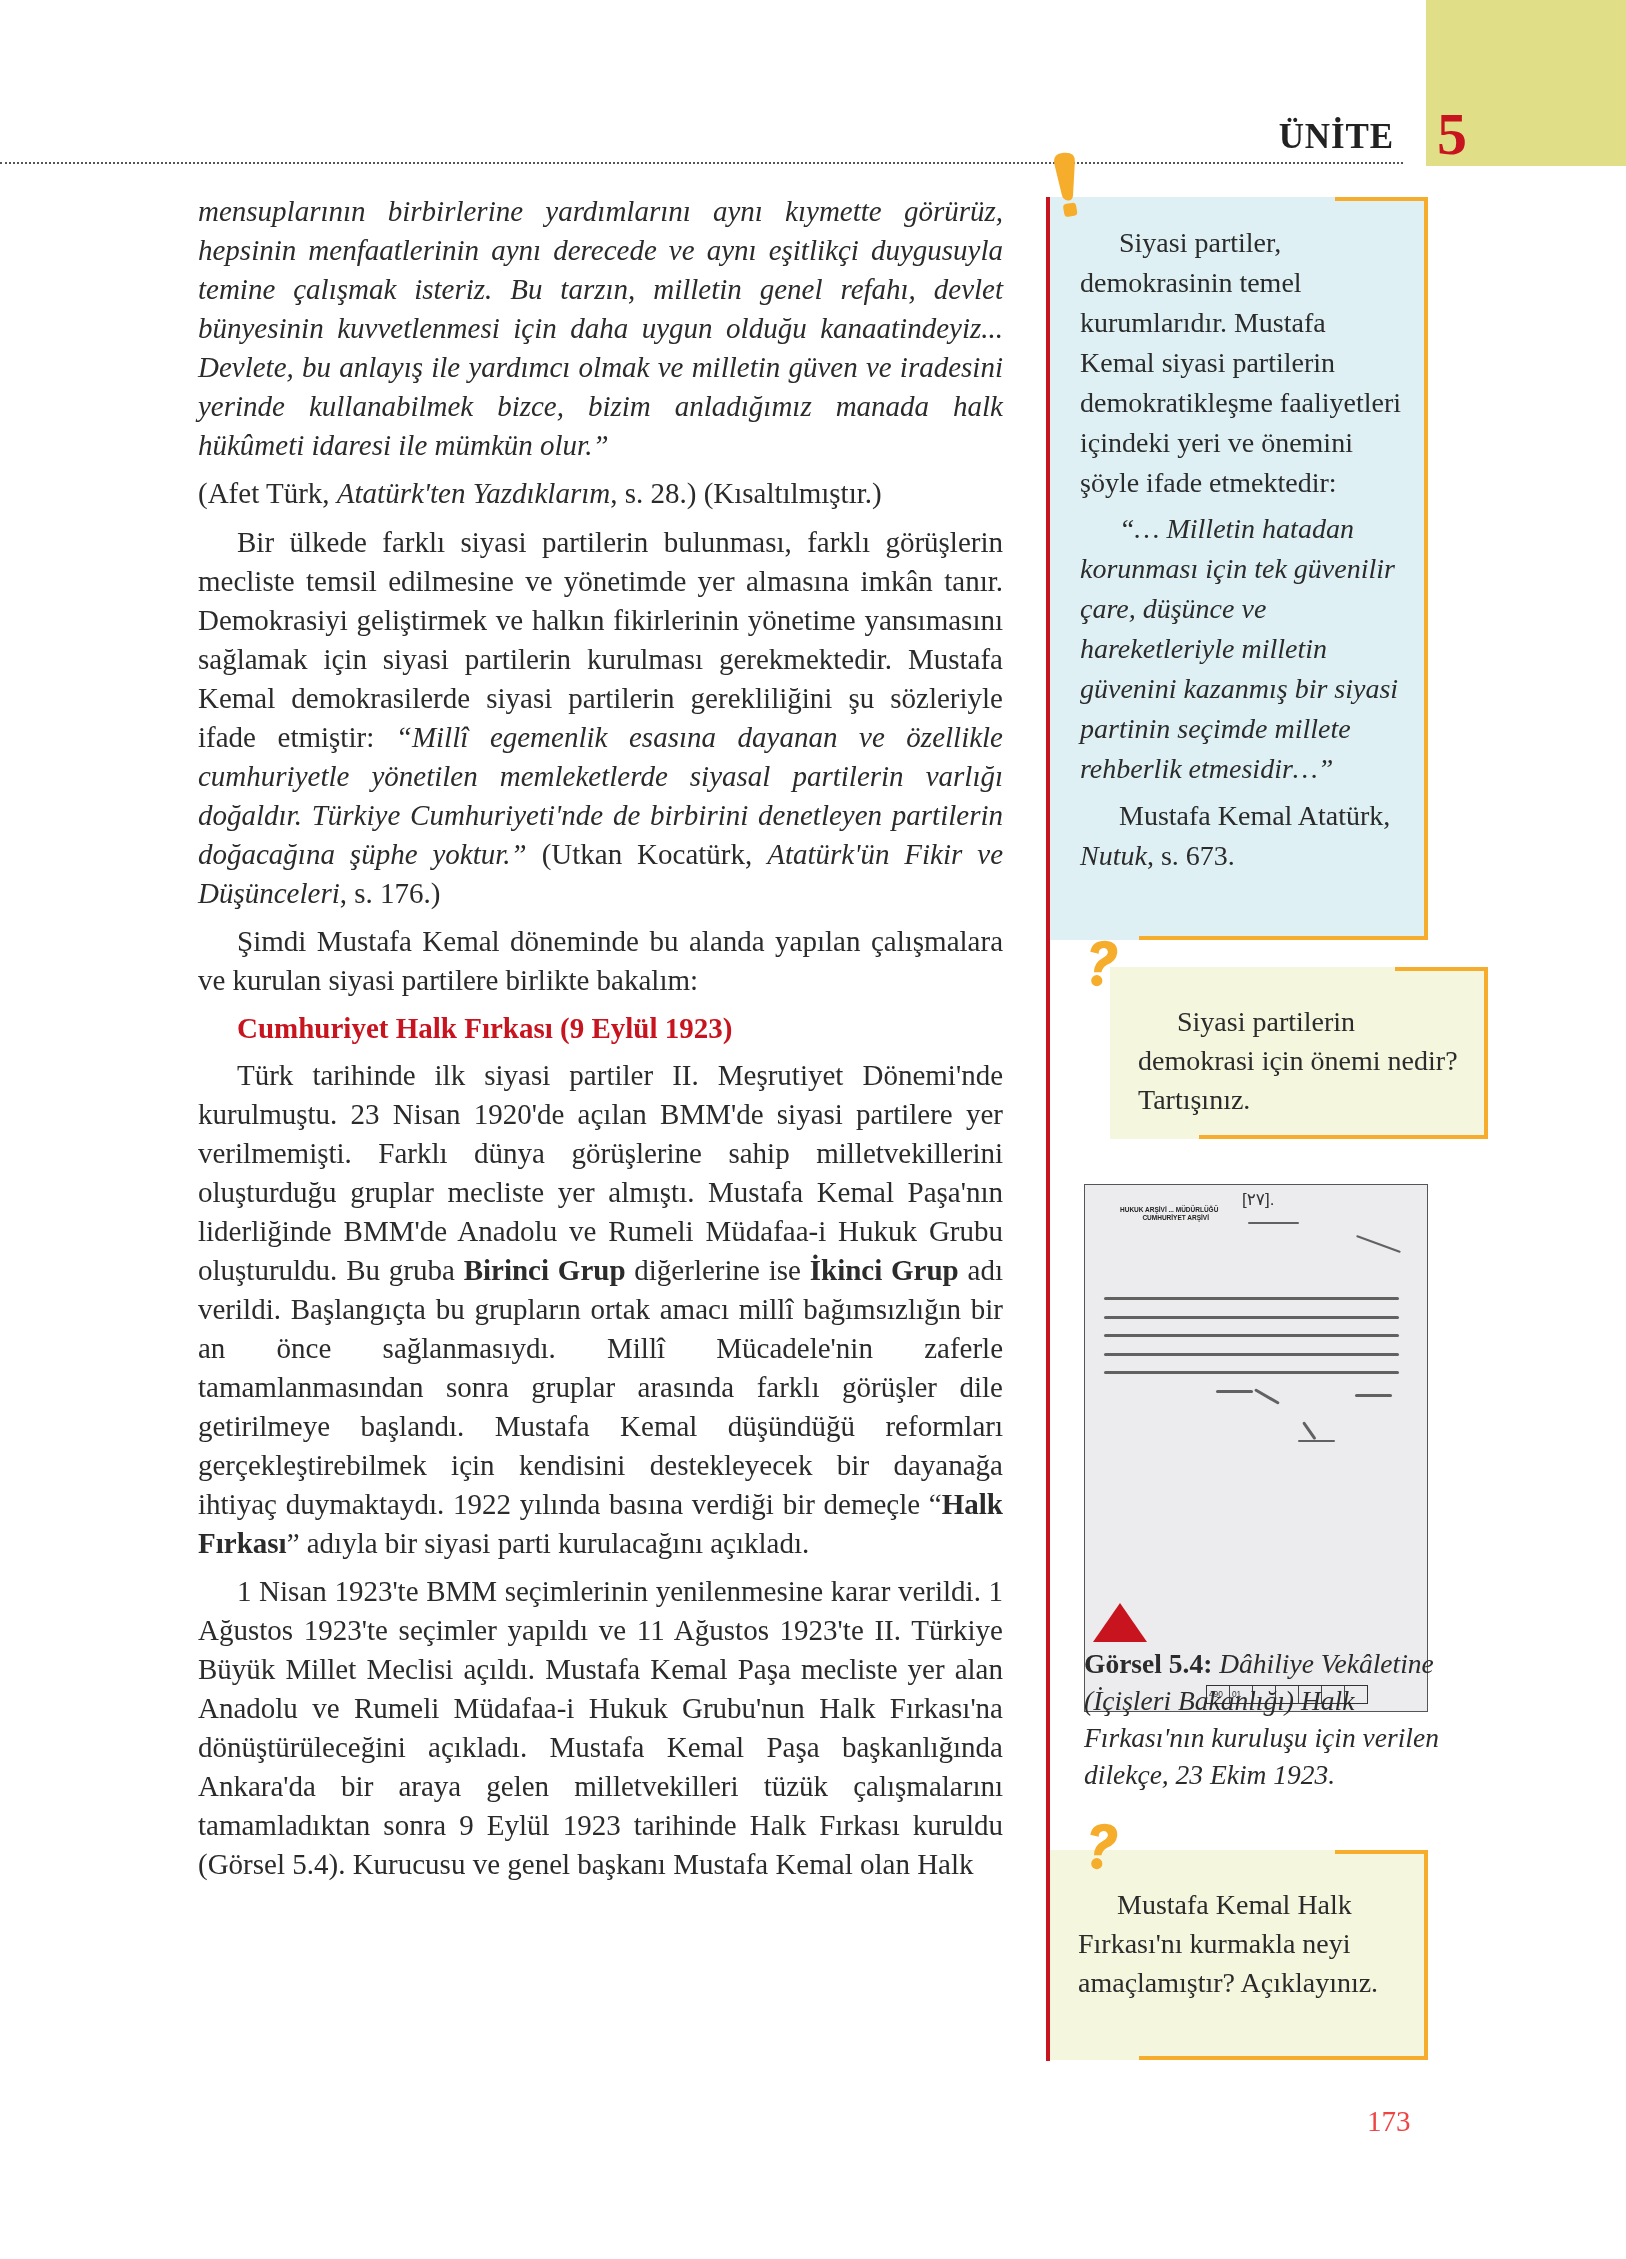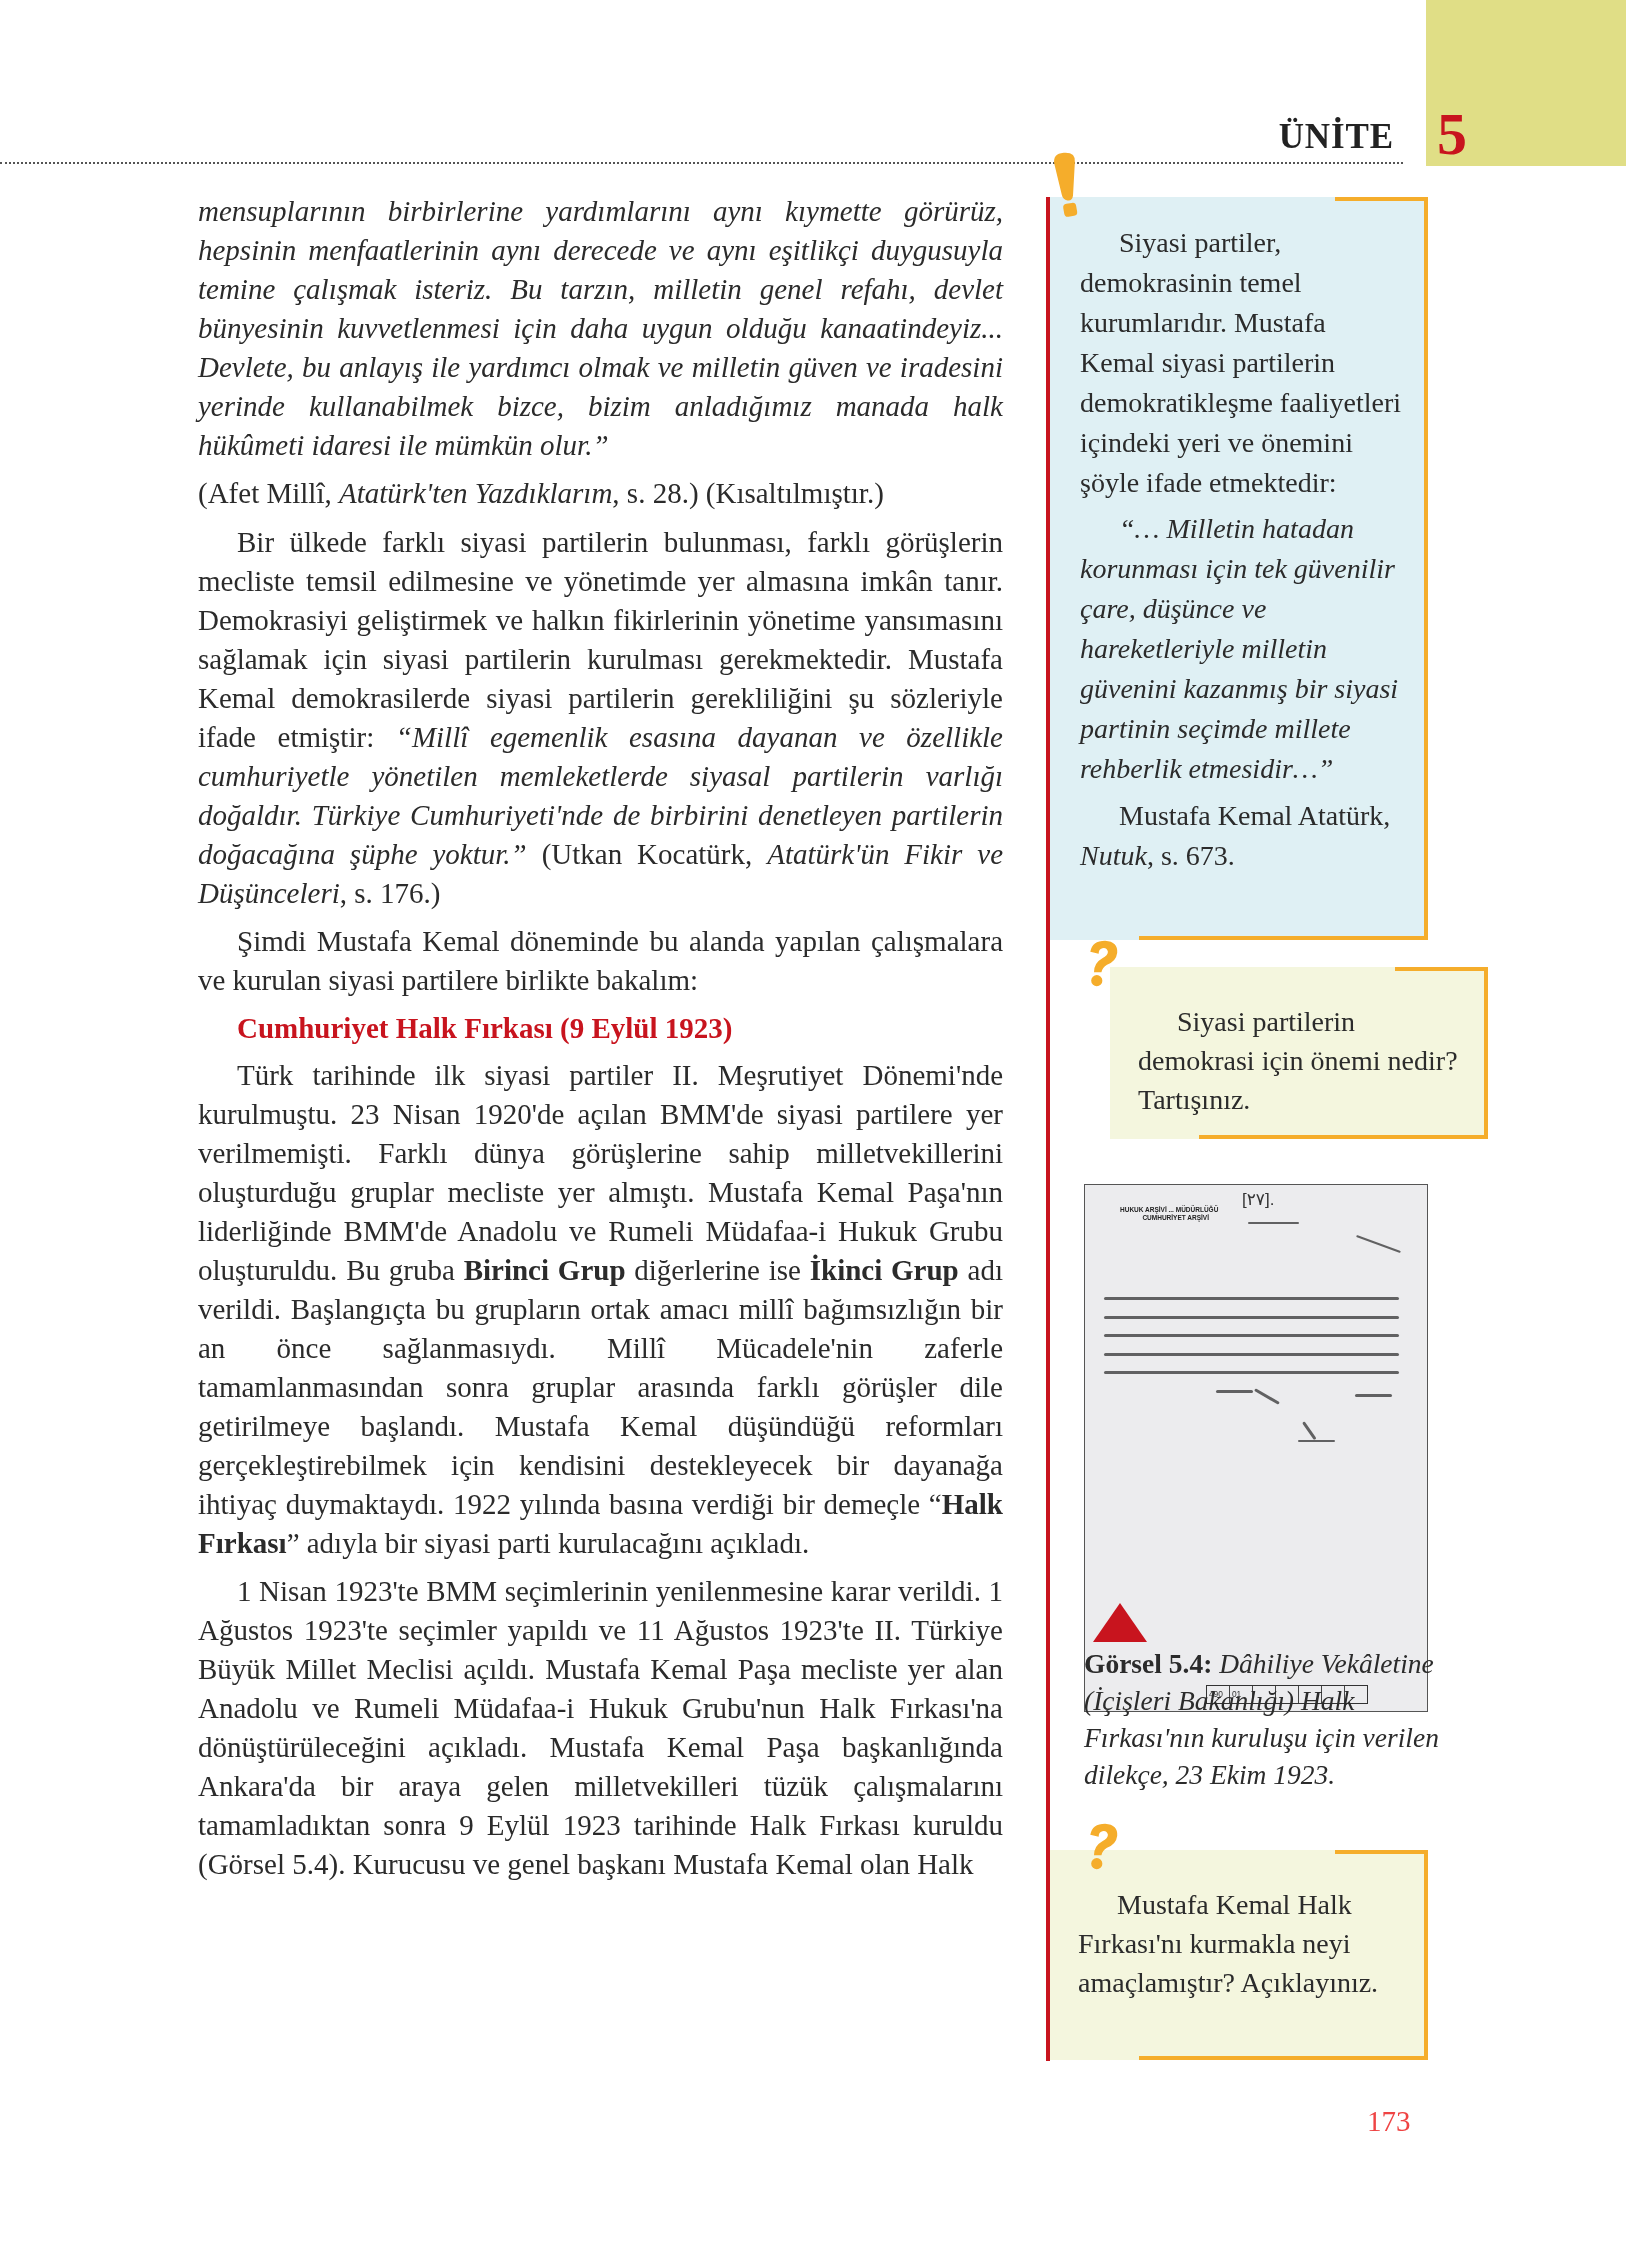--- a/index.html
+++ b/index.html
@@ -77,21 +77,21 @@
 </head>
 <body>
 
 <div class="abs" id="unit-block"></div>
 <div class="abs" id="unit-label">ÜNİTE</div>
 <div class="abs" id="unit-number">5</div>
 <div class="abs" id="header-rule"></div>
 
 <div class="abs" id="main">
   <p class="quote">mensuplarının birbirlerine yardımlarını aynı kıymette görürüz, hepsinin menfaatlerinin aynı derecede ve aynı eşitlikçi duygusuyla temine çalışmak isteriz. Bu tarzın, milletin genel refahı, devlet bünyesinin kuvvetlenmesi için daha uygun olduğu kanaatindeyiz... Devlete, bu anlayış ile yardımcı olmak ve milletin güven ve iradesini yerinde kullanabilmek bizce, bizim anladığımız manada halk hükûmeti idaresi ile mümkün olur.”</p>
-  <p class="gap"><span>(Afet Millî, </span><i>Atatürk'ten Yazdıklarım</i><span>, s. 28.) (Kısaltılmıştır.)</span></p>
+  <p class="gap"><span>(Afet Türk, </span><i>Atatürk'ten Yazdıklarım</i><span>, s. 28.) (Kısaltılmıştır.)</span></p>
   <p class="indent gap"><span>Bir ülkede farklı siyasi partilerin bulunması, farklı görüşlerin mecliste temsil edilmesine ve yönetimde yer almasına imkân tanır. Demokrasiyi geliştirmek ve halkın fikirlerinin yönetime yansımasını sağlamak için siyasi partilerin kurulması gerekmektedir. Mustafa Kemal demokrasilerde siyasi partilerin gerekliliğini şu sözleriyle ifade etmiştir: </span><i>“Millî egemenlik esasına dayanan ve özellikle cumhuriyetle yönetilen memleketlerde siyasal partilerin varlığı doğaldır. Türkiye Cumhuriyeti'nde de birbirini denetleyen partilerin doğacağına şüphe yoktur.”</i><span> (Utkan Kocatürk, </span><i>Atatürk'ün Fikir ve Düşünceleri</i><span>, s. 176.)</span></p>
   <p class="indent gap">Şimdi Mustafa Kemal döneminde bu alanda yapılan çalışmalara ve kurulan siyasi partilere birlikte bakalım:</p>
   <p class="heading">Cumhuriyet Halk Fırkası (9 Eylül 1923)</p>
   <p class="indent"><span>Türk tarihinde ilk siyasi partiler II. Meşrutiyet Dönemi'nde kurulmuştu. 23 Nisan 1920'de açılan BMM'de siyasi partilere yer verilmemişti. Farklı dünya görüşlerine sahip milletvekillerini oluşturduğu gruplar mecliste yer almıştı. Mustafa Kemal Paşa'nın liderliğinde BMM'de Anadolu ve Rumeli Müdafaa-i Hukuk Grubu oluşturuldu. Bu gruba </span><b>Birinci Grup</b><span> diğerlerine ise </span><b>İkinci Grup</b><span> adı verildi. Başlangıçta bu grupların ortak amacı millî bağımsızlığın bir an önce sağlanmasıydı. Millî Mücadele'nin zaferle tamamlanmasından sonra gruplar arasında farklı görüşler dile getirilmeye başlandı. Mustafa Kemal düşündüğü reformları gerçekleştirebilmek için kendisini destekleyecek bir dayanağa ihtiyaç duymaktaydı. 1922 yılında basına verdiği bir demeçle “</span><b>Halk Fırkası</b><span>” adıyla bir siyasi parti kurulacağını açıkladı.</span></p>
   <p class="indent gap">1 Nisan 1923'te BMM seçimlerinin yenilenmesine karar verildi. 1 Ağustos 1923'te seçimler yapıldı ve 11 Ağustos 1923'te II. Türkiye Büyük Millet Meclisi açıldı. Mustafa Kemal Paşa mecliste yer alan Anadolu ve Rumeli Müdafaa-i Hukuk Grubu'nun Halk Fırkası'na dönüştürüleceğini açıkladı. Mustafa Kemal Paşa başkanlığında Ankara'da bir araya gelen milletvekilleri tüzük çalışmalarını tamamladıktan sonra 9 Eylül 1923 tarihinde Halk Fırkası kuruldu (Görsel 5.4). Kurucusu ve genel başkanı Mustafa Kemal olan Halk</p>
 </div>
 
 <div class="abs" id="sidebar-rule"></div>
 
 <div class="box" id="info-box">

